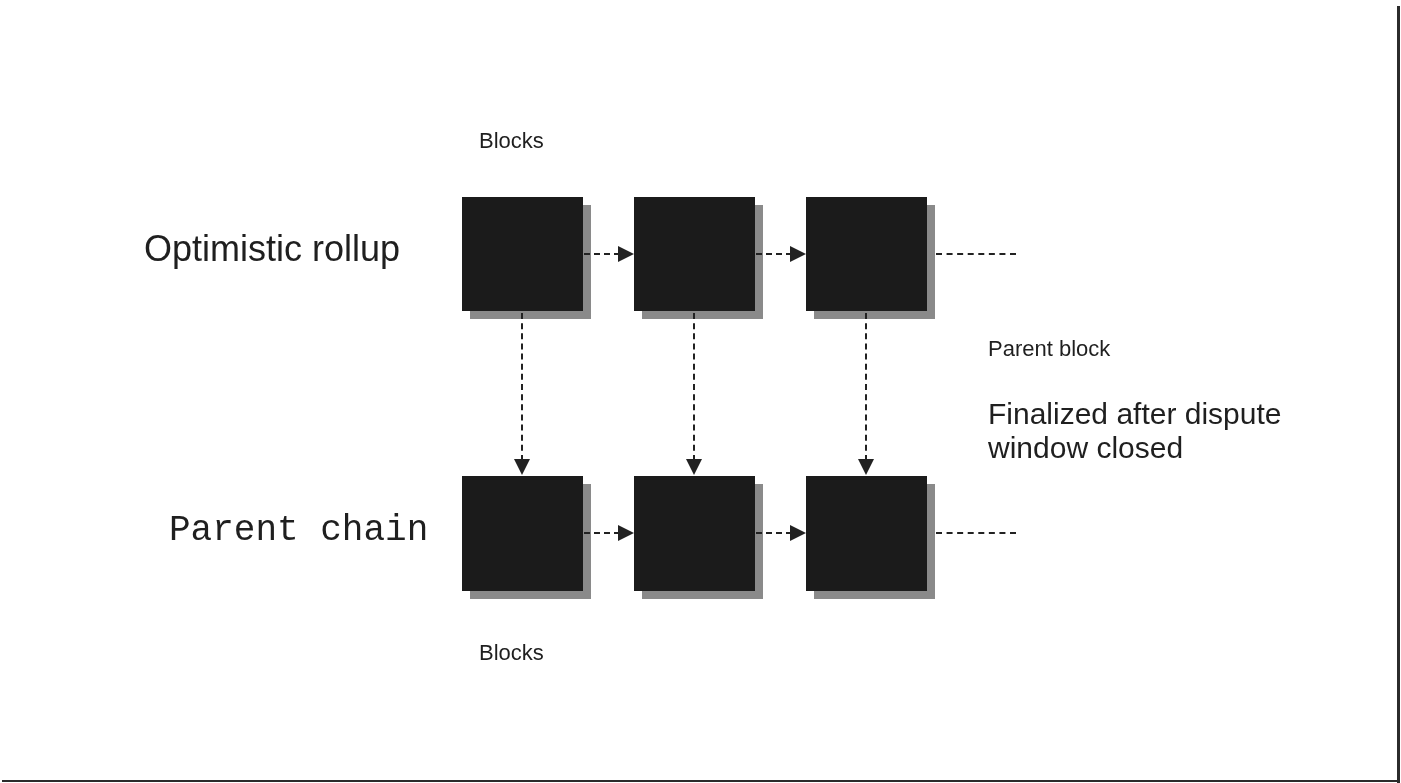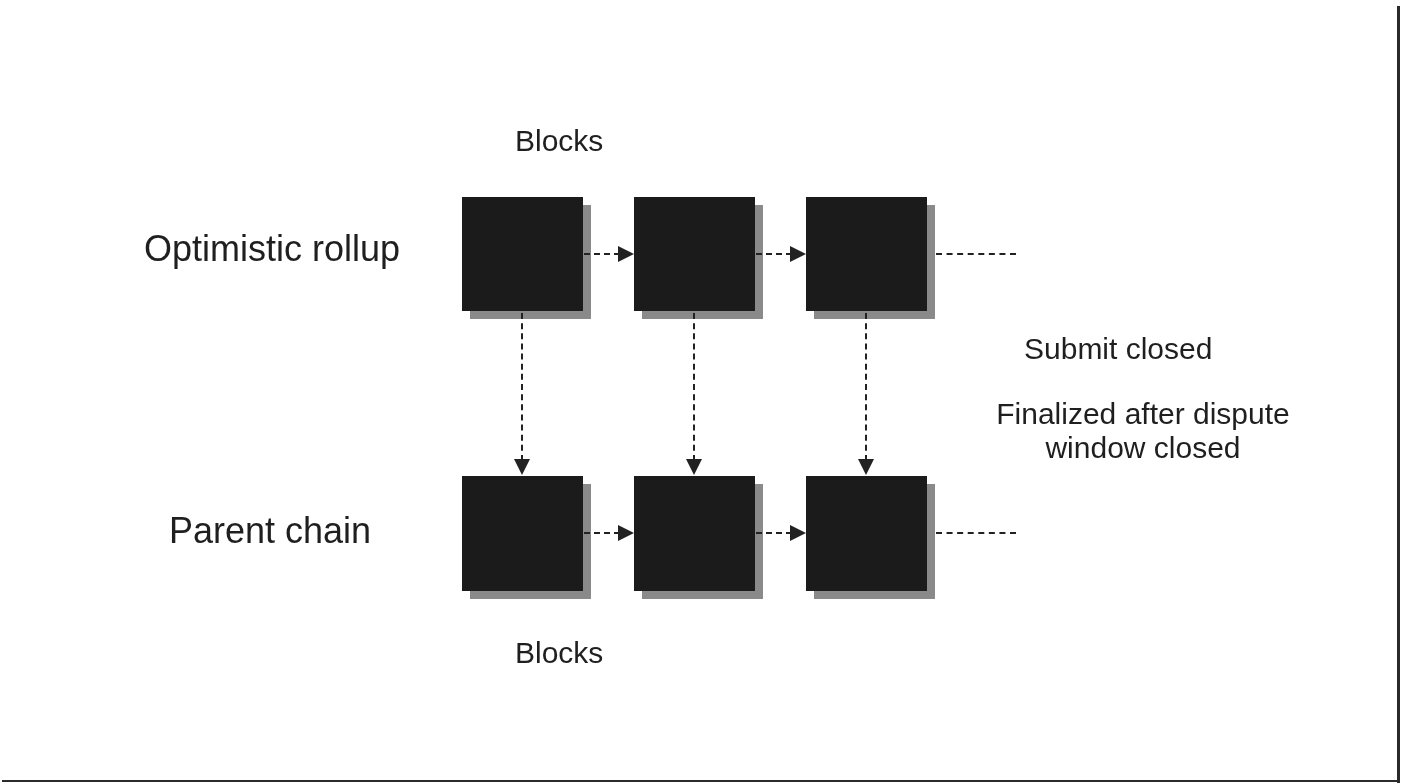--- a/index.html
+++ b/index.html
@@ -56,58 +56,57 @@
   }
   .head-down {
     width: 0; height: 0;
     border-top: 16px solid var(--line, #222222);
     border-left: 8px solid transparent;
     border-right: 8px solid transparent;
   }
 
   
   .label {
-    font-size: 30px;
+    font-size: 22px;
     line-height: 34px;
     white-space: nowrap;
-    margin-left: 36px;
   }
   .label-lg {
     font-size: 36px;
     line-height: 40px;
     white-space: nowrap;
   }
   .annotation-wrap {
     font-size: 30px;
     line-height: 34px;
     width: 310px;
     white-space: normal;
   }
 
   .t-blocks-top    { left: 479px; top: 124px; }
   .t-rollup        { left: 136px; top: 229px; margin-left: 8px; }
-  .t-parent        { left: 169px; top: 511px; }
+  .t-parent        { left: 169px; top: 511px; font-family: Liberation Mono, monospace; }
   .t-submit        { left: 988px; top: 332px; }
-  .t-finalized     { left: 988px; top: 397px; text-align: center; }
+  .t-finalized     { left: 988px; top: 397px; }
   .t-blocks-bottom { left: 479px; top: 636px; }
 </style>
 </head>
 <body>
 
 <div>
 
   <div class="abs frame-right"></div>
   <div class="abs frame-bottom"></div>
 
   <div class="abs label t-blocks-top">Blocks</div>
   <div class="abs label-lg t-rollup">Optimistic rollup</div>
   <div class="abs label-lg t-parent">Parent chain</div>
   <div class="abs label t-blocks-bottom">Blocks</div>
 
-  <div class="abs label t-submit">Submit closed</div>
+  <div class="abs label t-submit">Parent block</div>
   <div class="abs annotation-wrap t-finalized">Finalized after dispute window closed</div>
 
   <div class="row-top">
     <div class="abs block b1"></div>
     <div class="abs block b2"></div>
     <div class="abs block b3"></div>
 
     <div class="abs hline" style="left:584px; top:253px; width:36px;"></div>
     <div class="abs head-right" style="left:618px; top:246px;"></div>
 

